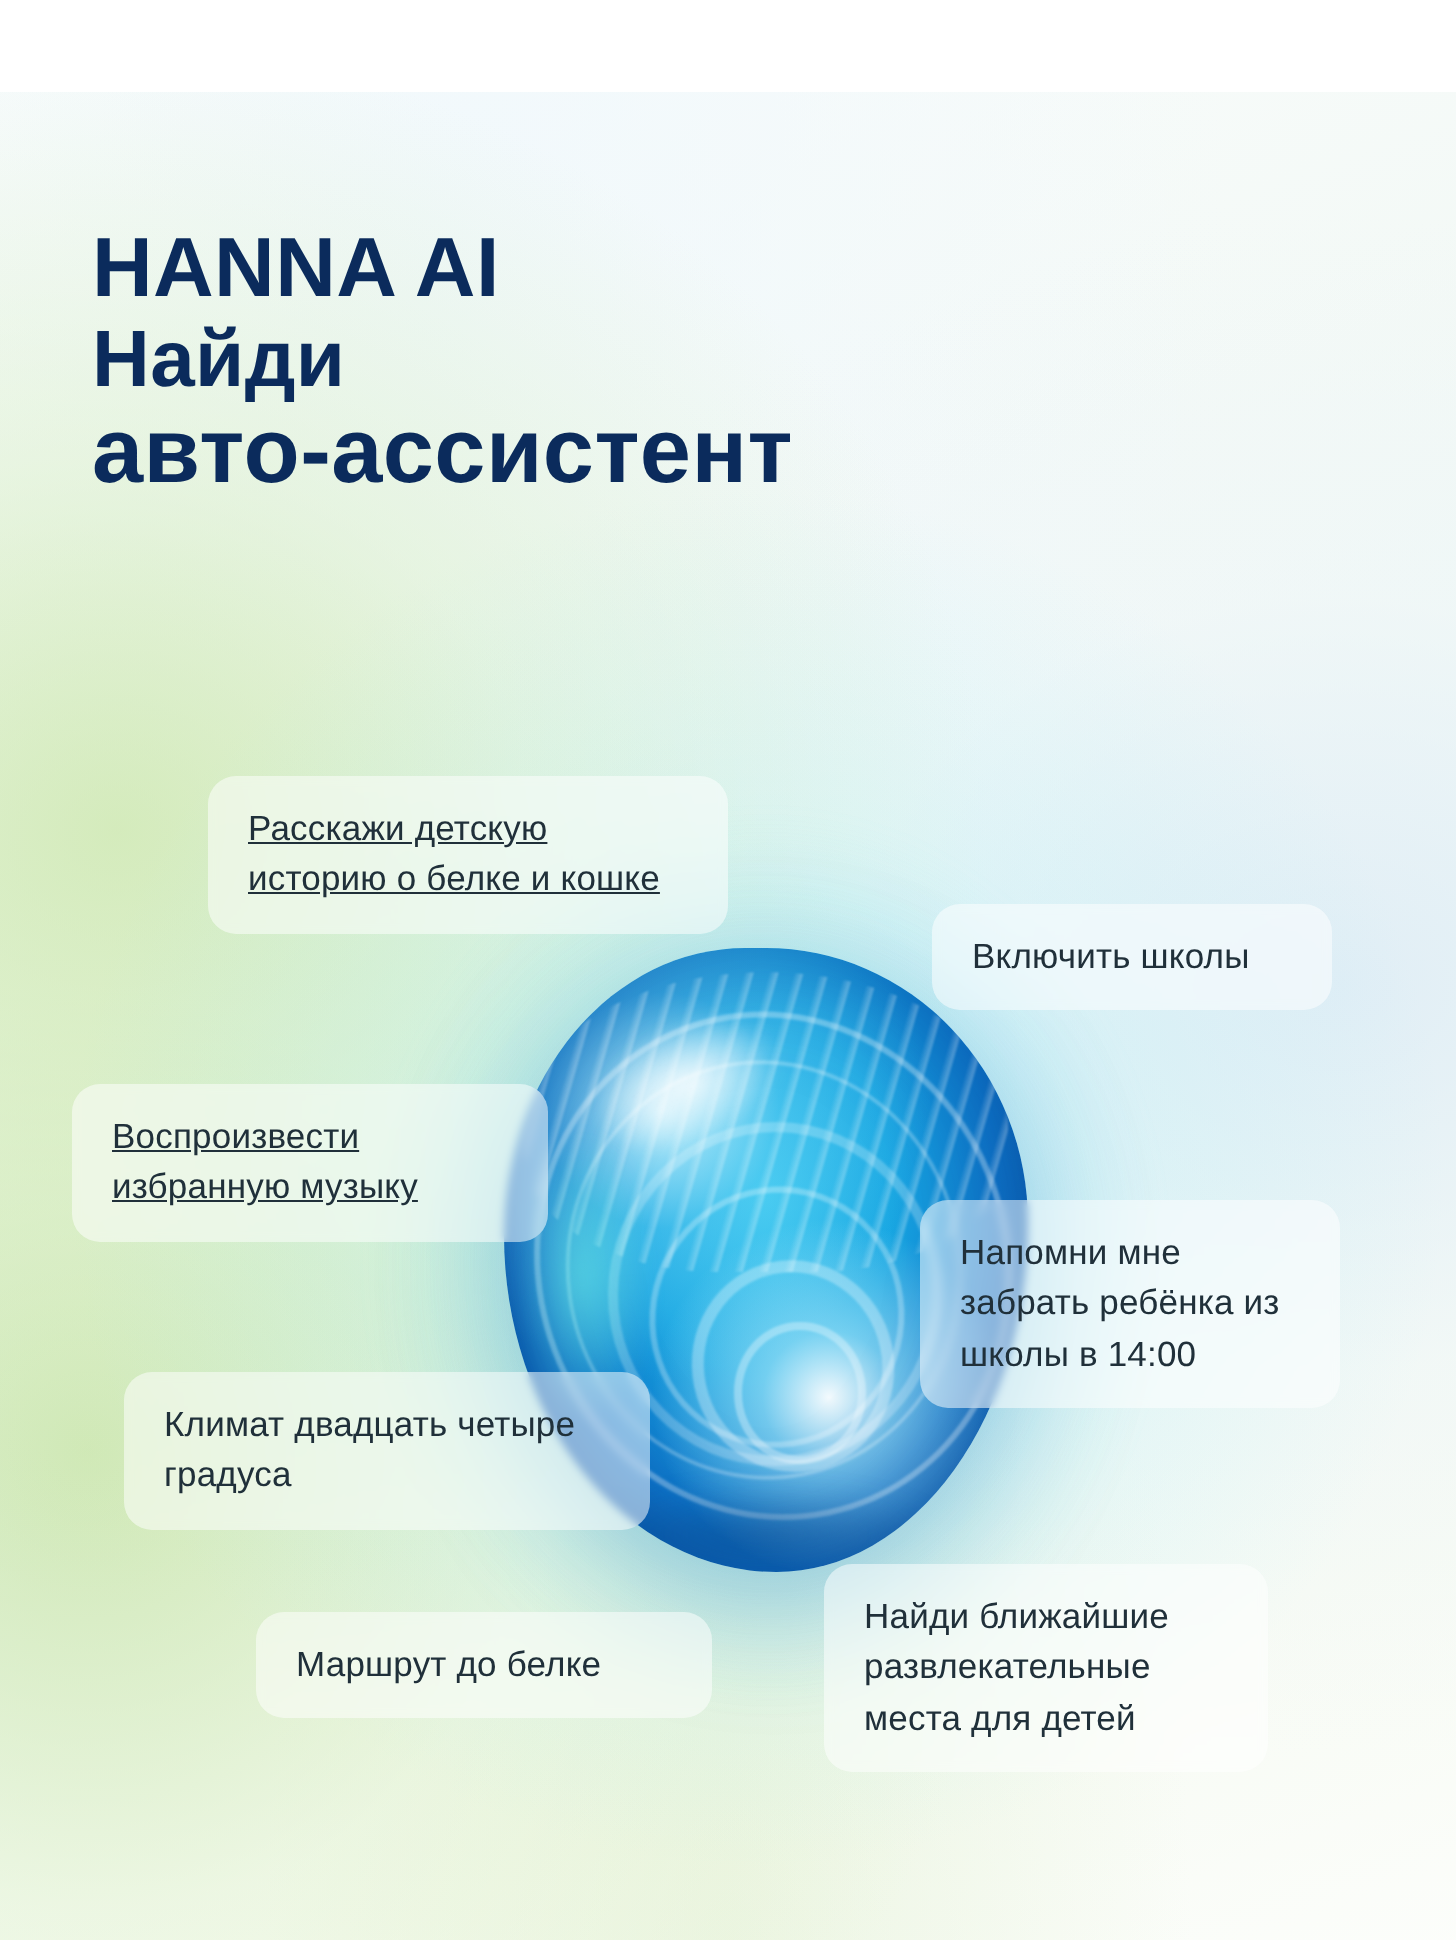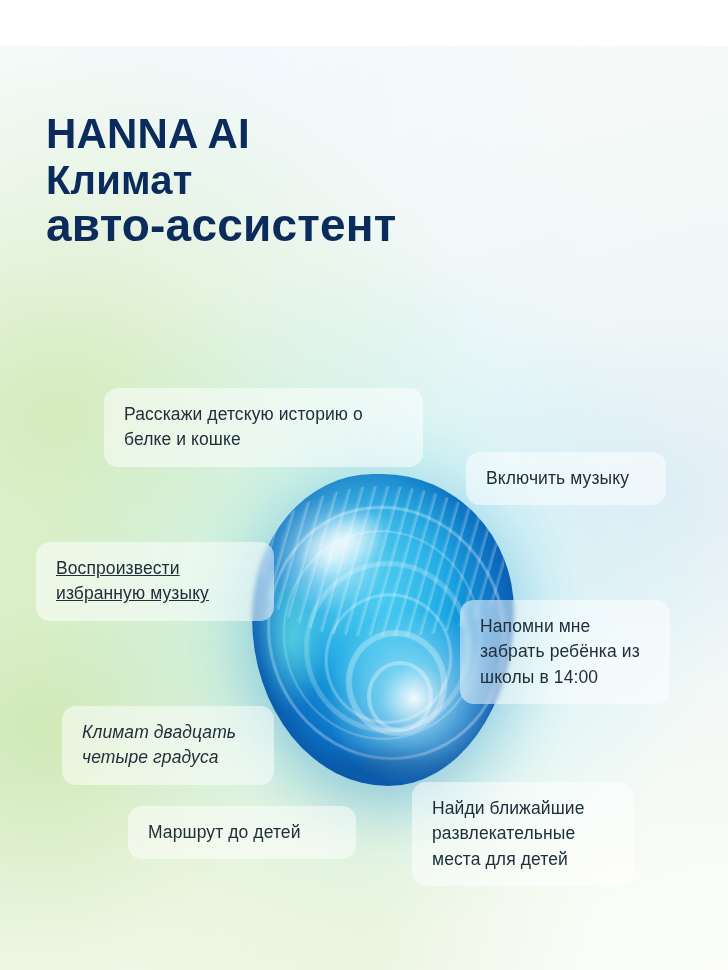--- a/index.html
+++ b/index.html
@@ -156,56 +156,56 @@
     padding: 14px 20px;
     border-radius: 14px;
     background: rgba(255,255,255,0.52);
     color: #20303a;
     font-size: 17.5px;
     line-height: 1.45;
     letter-spacing: 0.1px;
     backdrop-filter: blur(2px);
   }
 
-  .chip-story     { left: 104px; top: 342px;  width: 319px; }
+  .chip-story     { left: 104px; top: 342px;  width: 260px; text-decoration: underline; }
   .chip-screen    { left: 466px; top: 406px;  width: 200px; }
   .chip-music     { left: 36px;  top: 496px;  width: 238px; text-decoration: underline; }
   .chip-remind    { left: 460px; top: 554px;  width: 210px; }
-  .chip-climate   { left: 62px;  top: 660px;  width: 212px; font-style: italic; }
+  .chip-climate   { left: 62px;  top: 640px;  width: 263px; }
   .chip-route     { left: 128px; top: 760px;  width: 228px; }
   .chip-places    { left: 412px; top: 736px;  width: 222px; }
 </style>
 </head>
 <body>
 
 <div class="poster">
 
   <div class="heading">
     <span class="line1">HANNA AI</span>
-    <span class="line2">Климат</span>
+    <span class="line2">Найди</span>
     <span class="line3">авто-ассистент</span>
   </div>
 
   <div class="orb-wrap">
     <div class="orb-glow"></div>
     <div class="orb">
       <div class="ridge"></div>
       <div class="swirl s1"></div>
       <div class="swirl s2"></div>
       <div class="swirl s3"></div>
       <div class="swirl s4"></div>
       <div class="swirl s5"></div>
       <div class="swirl s6"></div>
       <div class="hilite"></div>
       <div class="rimlight"></div>
       <div class="undershadow"></div>
     </div>
   </div>
 
   <div class="chip chip-story">Расскажи детскую историю о белке и кошке</div>
-  <div class="chip chip-screen">Включить музыку</div>
+  <div class="chip chip-screen">Включить школы</div>
   <div class="chip chip-music">Воспроизвести избранную музыку</div>
   <div class="chip chip-remind">Напомни мне забрать ребёнка из школы в 14:00</div>
   <div class="chip chip-climate">Климат двадцать четыре градуса</div>
-  <div class="chip chip-route">Маршрут до детей</div>
+  <div class="chip chip-route">Маршрут до белке</div>
   <div class="chip chip-places">Найди ближайшие развлекательные места для детей</div>
 
 </div>
 
 </body></html>

